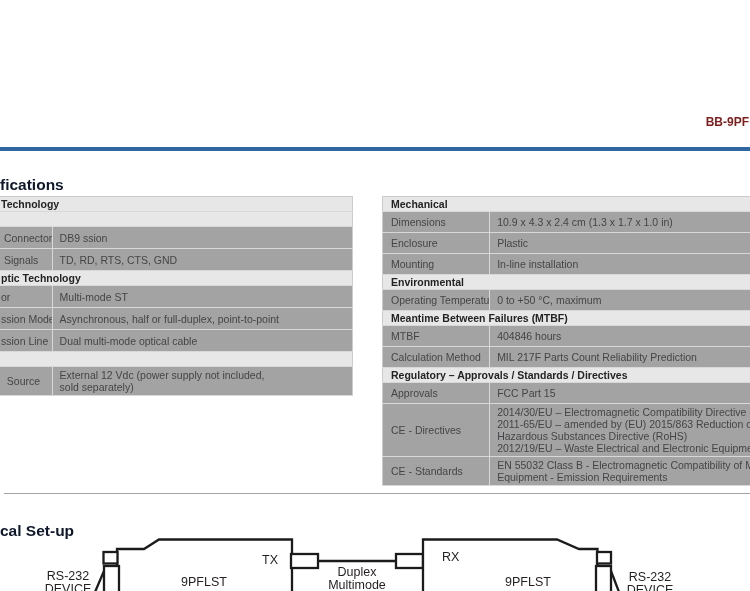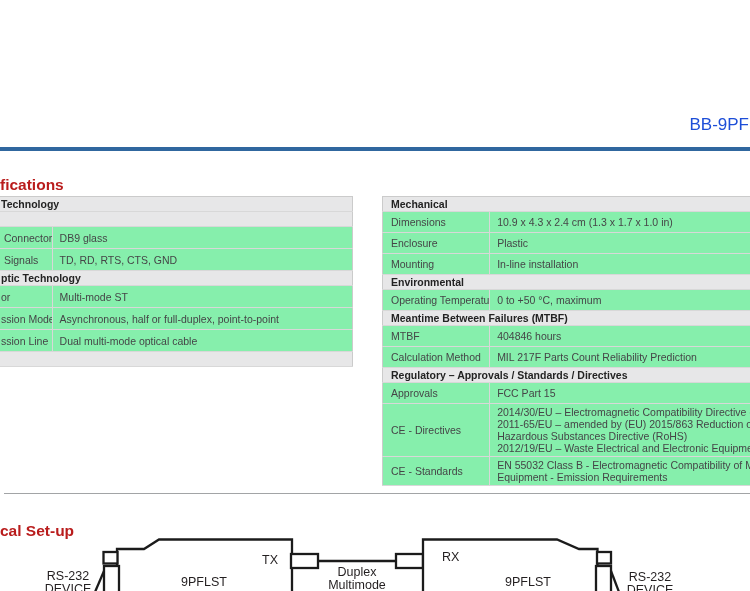--- a/index.html
+++ b/index.html
@@ -1,31 +1,31 @@
 <!DOCTYPE html>
 <html><head>
 <meta charset="utf-8">
 <style>
   html,body{margin:0;padding:0;}
   body{width:750px;height:591px;background:#ffffff;overflow:hidden;position:relative;
        font-family:"Liberation Sans","DejaVu Sans",sans-serif;color:#454547;}
   .page{position:absolute;inset:0;width:750px;height:591px;overflow:hidden;}
 
-  .product-title{position:absolute;top:115px;right:1px;font-size:17px;font-weight:normal;
-                 color:#1d4ed8;white-space:nowrap;}
+  .product-title{position:absolute;top:115px;right:1px;font-size:12px;font-weight:bold;
+                 color:#7f1d1d;white-space:nowrap;}
   .blue-rule{position:absolute;top:147px;left:0;width:750px;height:4px;background:#30679f;}
 
-  .h-blue{position:absolute;font-size:15.5px;font-weight:bold;color:#b91c1c;white-space:nowrap;}
+  .h-blue{position:absolute;font-size:15.5px;font-weight:bold;color:#0f172a;white-space:nowrap;}
   #specHeading{top:176px;left:0;}
   #setupHeading{top:522px;left:0;}
 
   .gray-rule{position:absolute;top:493px;left:4px;width:746px;height:1px;background:#a2a4a6;}
 
   table.spec{position:absolute;border-collapse:collapse;table-layout:fixed;
-             font-size:10.5px;line-height:12px;color:#454547;background:#86efac;}
+             font-size:10.5px;line-height:12px;color:#454547;background:#a3a3a3;}
   table.spec td{vertical-align:middle;overflow:hidden;}
   table.spec tr{border-bottom:1px solid #d8d8d8;}
   td.lbl{border-right:1px solid #d8d8d8;white-space:nowrap;}
   td.val{white-space:pre;padding:2px 6px 2px 7px;}
   td.secLabel{font-weight:bold;color:#232323;background:#e7e7e8;}
 
   #leftTable{top:196px;left:0;width:353px;border-top:1px solid #cbcbcb;
              border-right:1px solid #cbcbcb;border-bottom:1px solid #cbcbcb;}
   #leftTable td.lbl{padding:2px 3px 2px 1px;}
   #leftTable td.secLabel{padding:2px 3px 2px 1px;height:10px;line-height:10px;}
@@ -62,21 +62,21 @@
       </colgroup>
     <tbody id="leftTableBody">
         <tr class="section">
           <td colspan="2" class="secLabel">Technology</td>
         </tr>
         <tr class="section">
           <td colspan="2" class="secLabel"></td>
         </tr>
         <tr class="data">
           <td class="lbl">&nbsp;Connector</td>
-          <td class="val">DB9 glass</td>
+          <td class="val">DB9 ssion</td>
         </tr>
         <tr class="data">
           <td class="lbl">&nbsp;Signals</td>
           <td class="val">TD, RD, RTS, CTS, GND</td>
         </tr>
         <tr class="section">
           <td colspan="2" class="secLabel">ptic Technology</td>
         </tr>
         <tr class="data">
           <td class="lbl">or</td>
@@ -85,20 +85,25 @@
         <tr class="data">
           <td class="lbl">ssion Mode</td>
           <td class="val">Asynchronous, half or full-duplex, point-to-point</td>
         </tr>
         <tr class="data">
           <td class="lbl">ssion Line</td>
           <td class="val">Dual multi-mode optical cable</td>
         </tr>
         <tr class="section">
           <td colspan="2" class="secLabel"></td>
+        </tr>
+        <tr class="data">
+          <td class="lbl">&nbsp;&nbsp;Source</td>
+          <td class="val">External 12 Vdc (power supply not included,
+sold separately)</td>
         </tr>
       </tbody>
   </table>
 
   <table id="rightTable" class="spec">
     <colgroup>
         <col style="width:107px">
         <col style="width:272px">
       </colgroup>
     <tbody id="rightTableBody">

